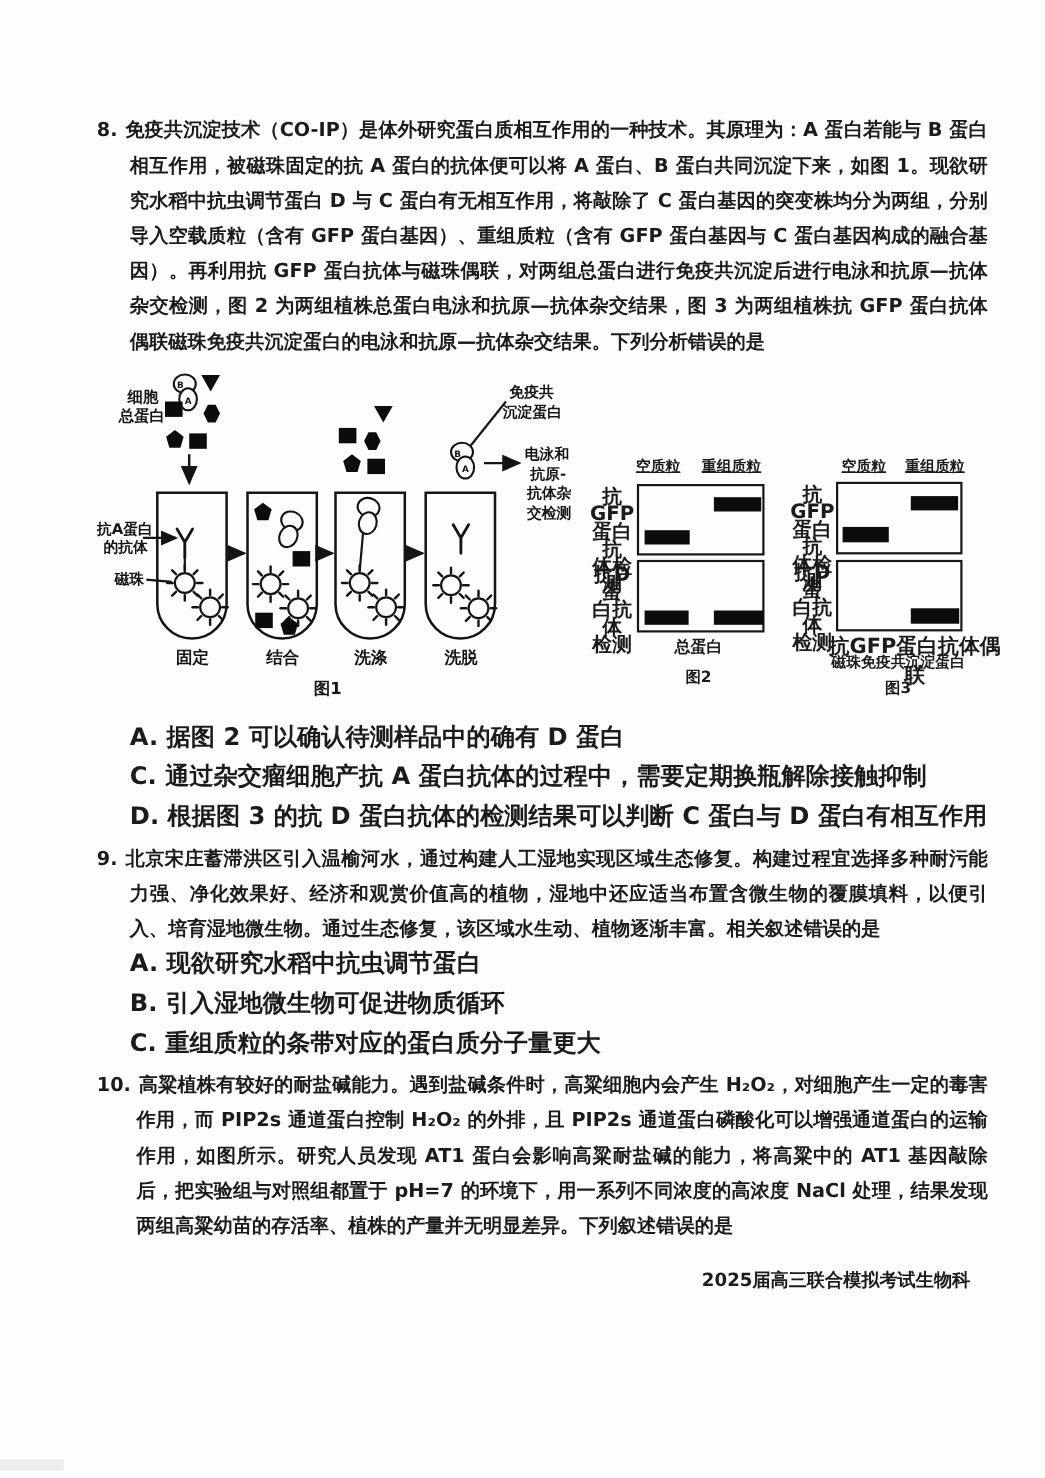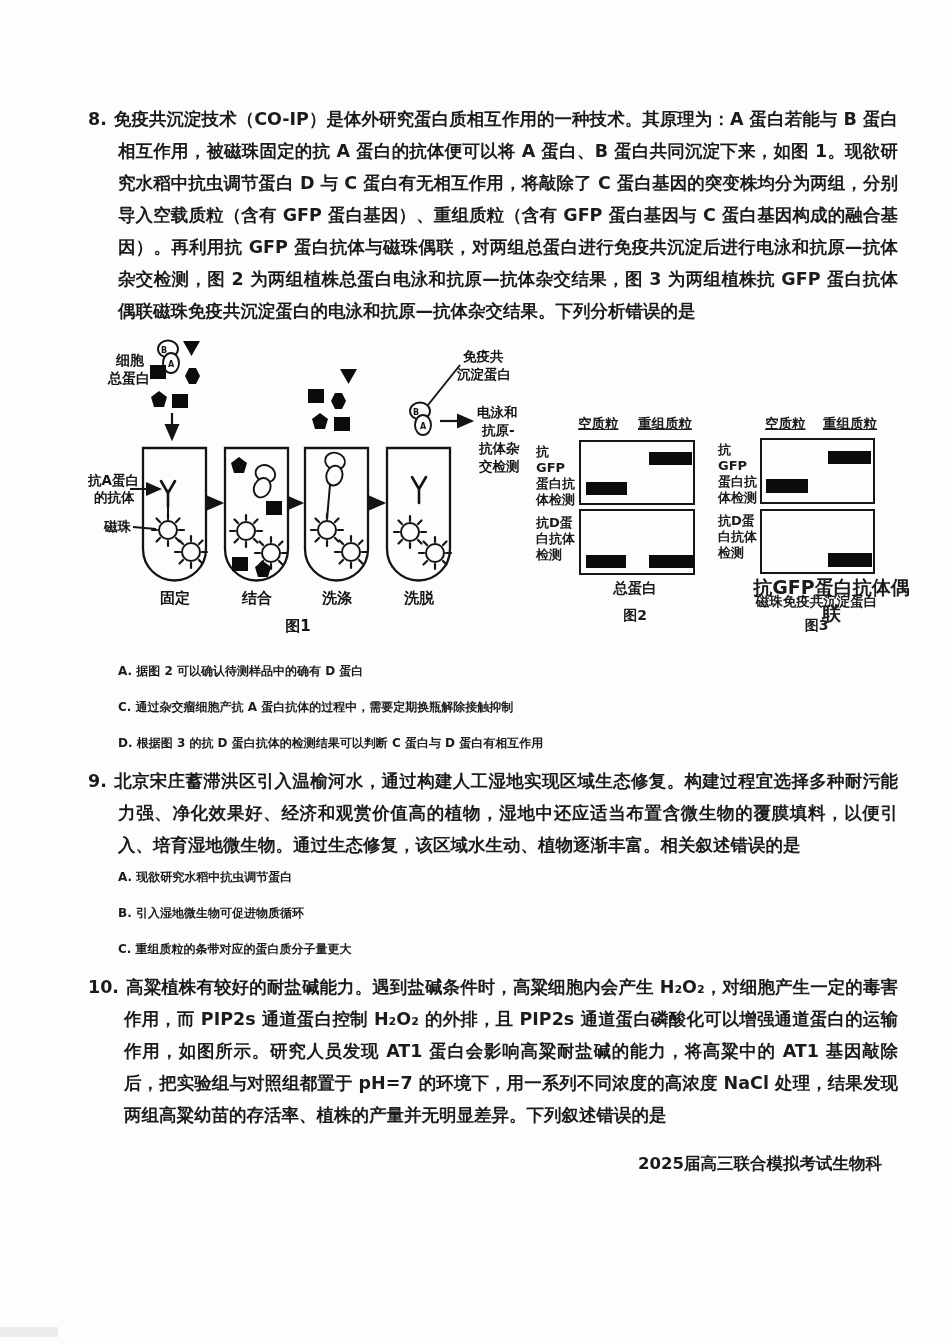--- a/index.html
+++ b/index.html
@@ -11,34 +11,34 @@
   }
   .content { position:absolute; left:88px; top:103px; width:810px; }
   .qpara {
     margin:0; padding-left:30px; text-indent:-30px;
     font-size:17.5px; line-height:32px; text-align:justify;
   }
   .q10 .qpara { padding-left:36px; text-indent:-36px; }
   .qnum { margin-right:7px; }
   .option {
     margin:0 0 4px 0; text-indent:30px;
-    font-size:12px; line-height:32px; text-align:justify;
+    font-size:22px; line-height:32px; text-align:justify;
   }
   .q-block { margin-bottom:6px; }
   
   .figure { position:relative; width:862px; height:314px; margin:6px 0 8px -4px; }
   .fig1-svg { position:absolute; left:4px; top:0; }
   svg text { fill:#141414; font-weight:700; }
   .gel-panel { position:absolute; top:82px; height:232px; }
   .gp2 { left:452px; width:200px; }
   .gp3 { left:634px; width:220px; }
   .gel-col { position:absolute; top:0; font-size:13.5px; font-weight:700; text-decoration:underline; white-space:nowrap; }
   .gel-box { position:absolute; border:2.5px solid #161616; background:#fdfdfc; }
   .gel-band { position:absolute; background:#0c0c0c; }
-  .gel-side { position:absolute; left:0; width:41px; font-size:13px; line-height:16px; font-weight:700; }
+  .gel-side { position:absolute; left:0; width:41px; text-align:center; font-size:18px; line-height:16px; font-weight:700; }
   .gel-cap { position:absolute; text-align:center; font-weight:700; }
   .footer { text-align:right; font-size:16.5px; padding-right:16px; margin-top:22px; font-weight:700; }
   .smudge { position:absolute; left:0; bottom:7px; width:58px; height:10px; background:#ececeb; }
 </style>
 </head>
 <body>
 
 <div class="page">
   <div class="content">
 

